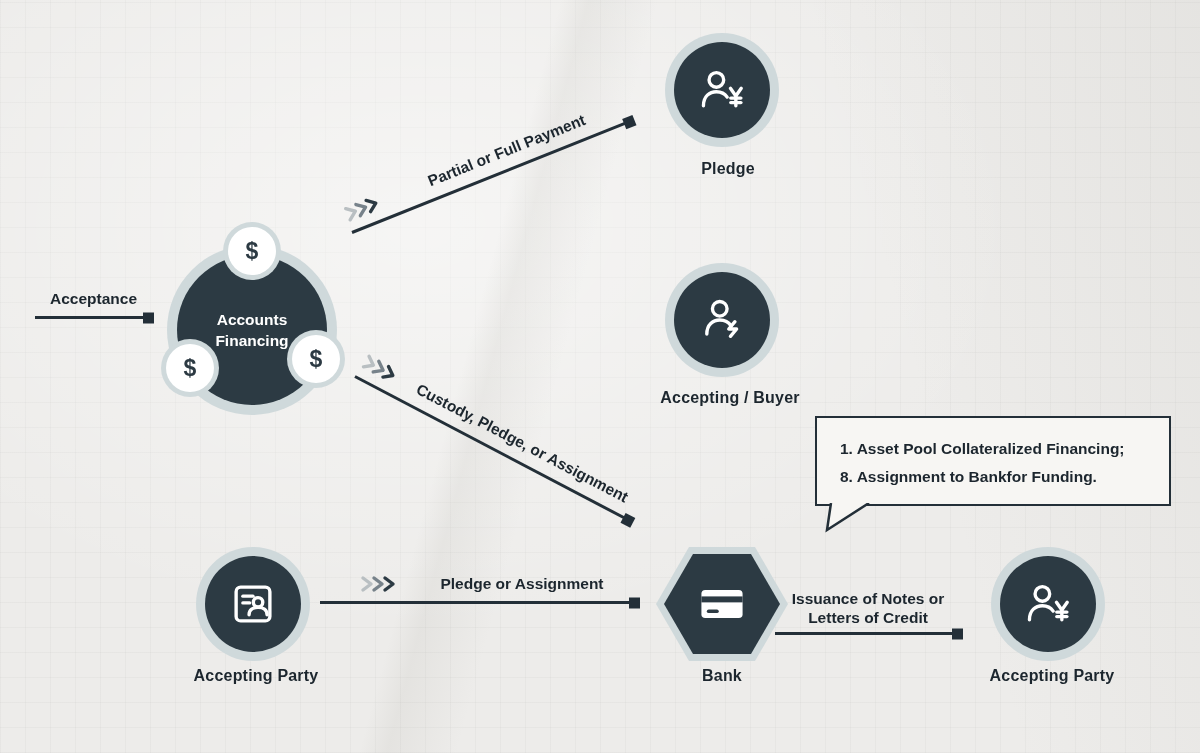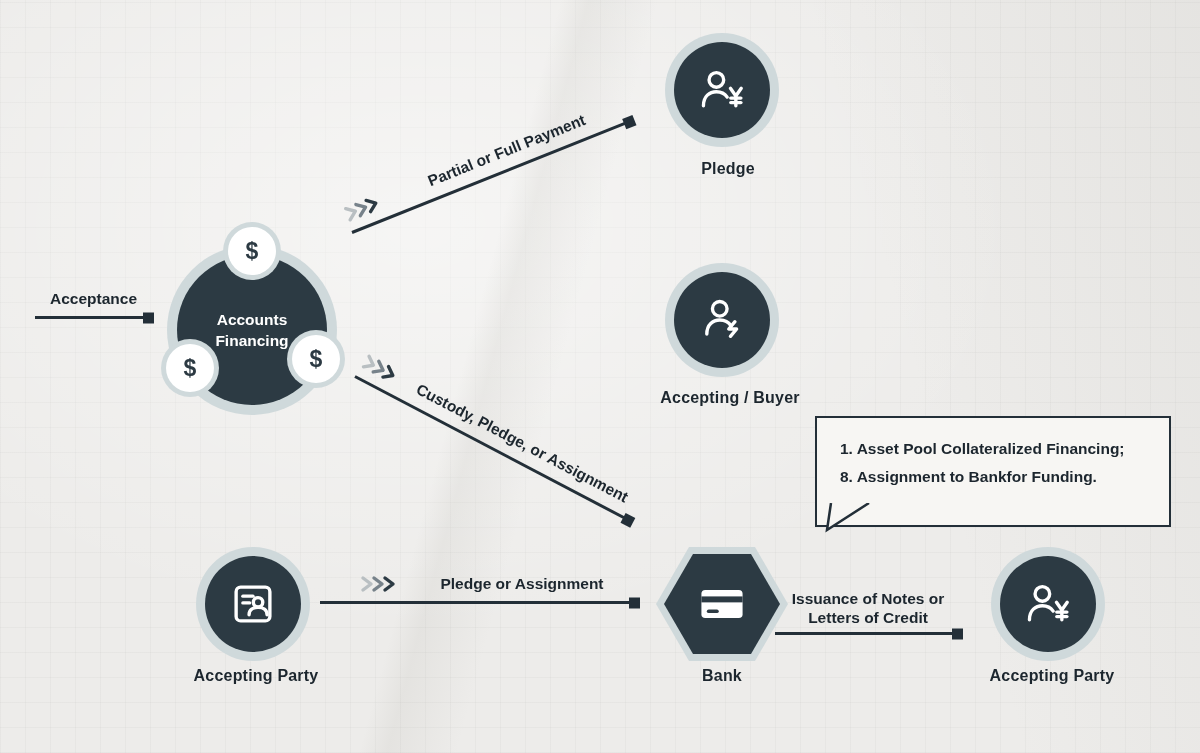--- a/index.html
+++ b/index.html
@@ -40,21 +40,21 @@
   .chev{flex:0 0 auto;}
   .chev polyline{fill:none;stroke-width:3.4;stroke-linecap:round;stroke-linejoin:round;}
   .chev .c1{stroke:var(--chevron_light,#b9bfc2);}
   .chev .c2{stroke:var(--chevron_mid,#77828a);}
   .chev .c3{stroke:var(--dark,#2c3a43);}
   .rot{transform-origin:0 28.5px;}
   
   .arrow .lbl2{text-align:center;font-weight:700;font-size:15.5px;line-height:19px;color:var(--text,#1c262e);
         white-space:nowrap;margin-bottom:5px;margin-top:32px;}
   
-  .callout{position:absolute;left:815px;top:416px;width:356px;height:111px;box-sizing:border-box;
+  .callout{position:absolute;left:815px;top:416px;width:356px;height:90px;box-sizing:border-box;
         border:2.5px solid var(--line,#232f38);background:var(--bubble_bg,#f7f6f3);
         padding:17px 0 0 23px;}
   .callout div{font-weight:700;font-size:15.5px;line-height:28px;color:var(--text,#1c262e);white-space:nowrap;}
   .icon-stroke{fill:none;stroke:#fff;stroke-width:3;stroke-linecap:round;stroke-linejoin:round;}
 </style>
 </head>
 <body>
 
 <div class="canvas">
 

